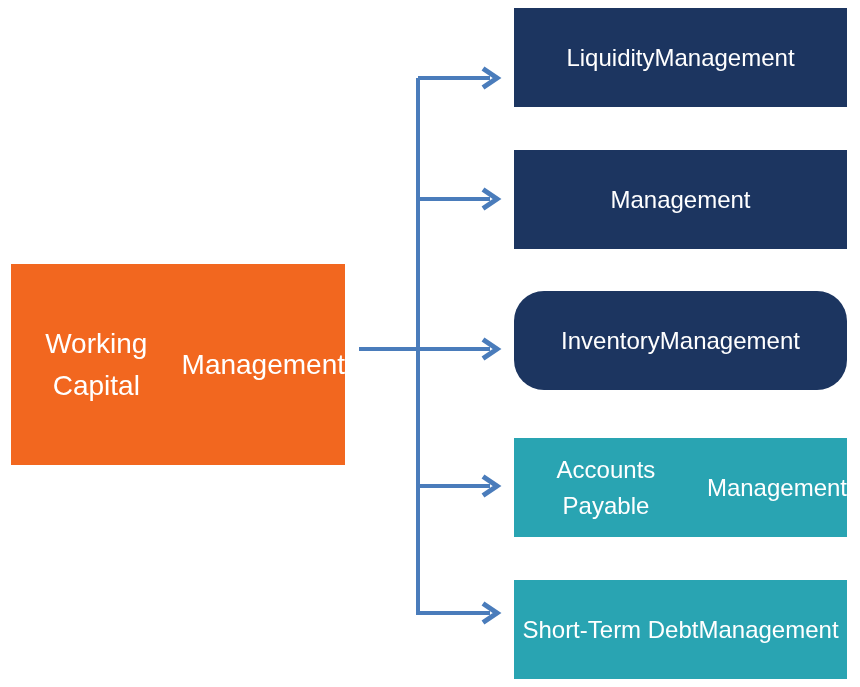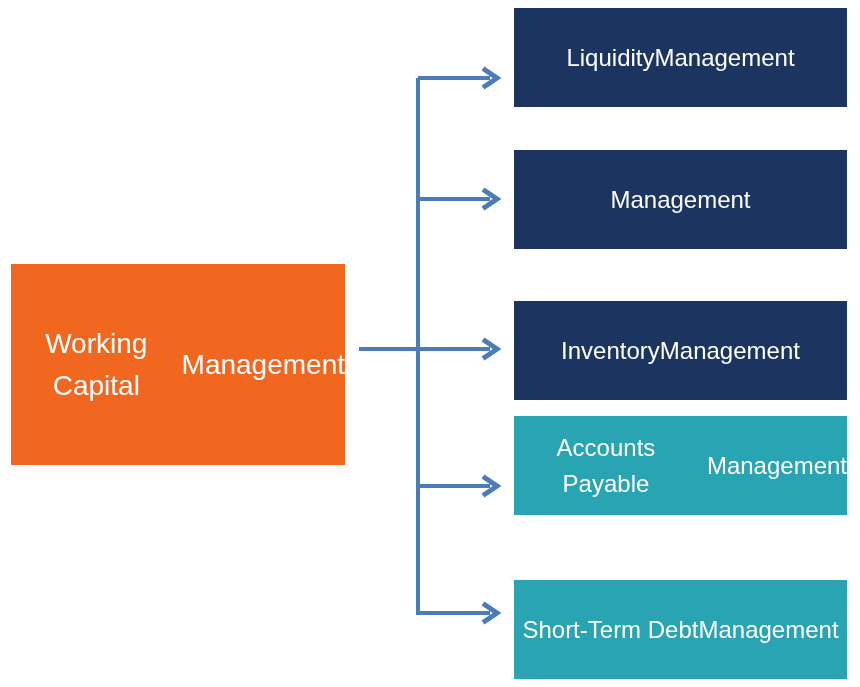--- a/index.html
+++ b/index.html
@@ -49,22 +49,22 @@
     left: 514px;
     width: 333px;
     height: 99px;
     font-size: 24px;
     line-height: 1.5;
   }
   .branch-navy { background: var(--navy, #1C3560); }
   .branch-teal { background: var(--teal, #29A4B2); }
   .pos-1 { top: 8px; }
   .pos-2 { top: 150px; }
-  .pos-3 { top: 301px; }
-  .pos-4 { top: 416px; gap: 9px; }
+  .pos-3 { top: 291px; border-radius: 30px; }
+  .pos-4 { top: 438px; gap: 9px; }
   .pos-5 { top: 580px; }
   .line { display: block; }
 </style>
 </head>
 <body>
 
 <div class="canvas">
 
   <svg class="connectors" viewBox="0 0 860 687" xmlns="http://www.w3.org/2000/svg" aria-hidden="true">
 

